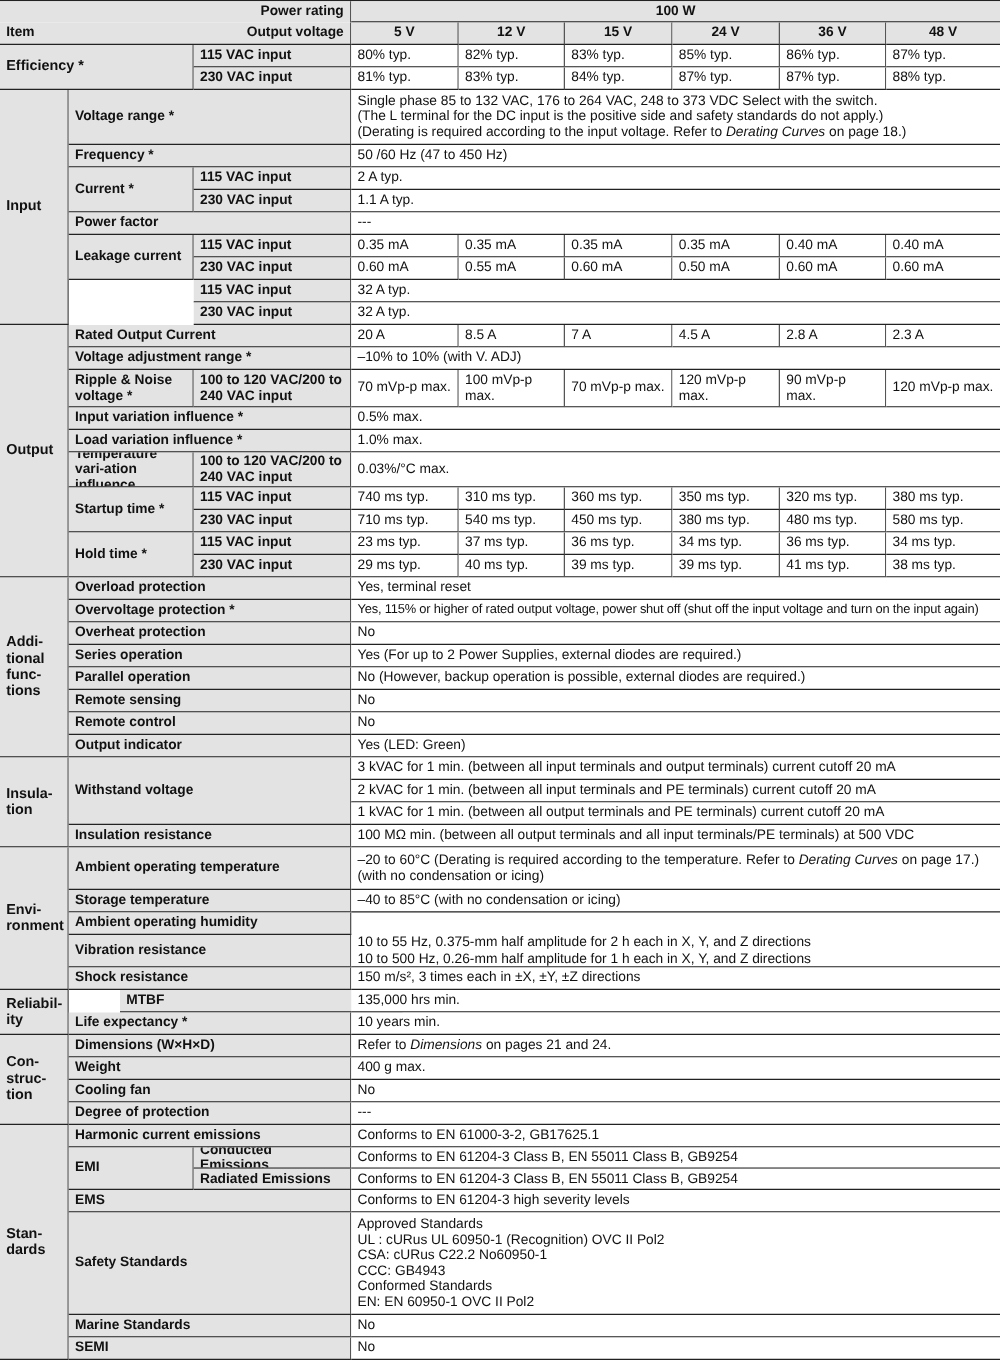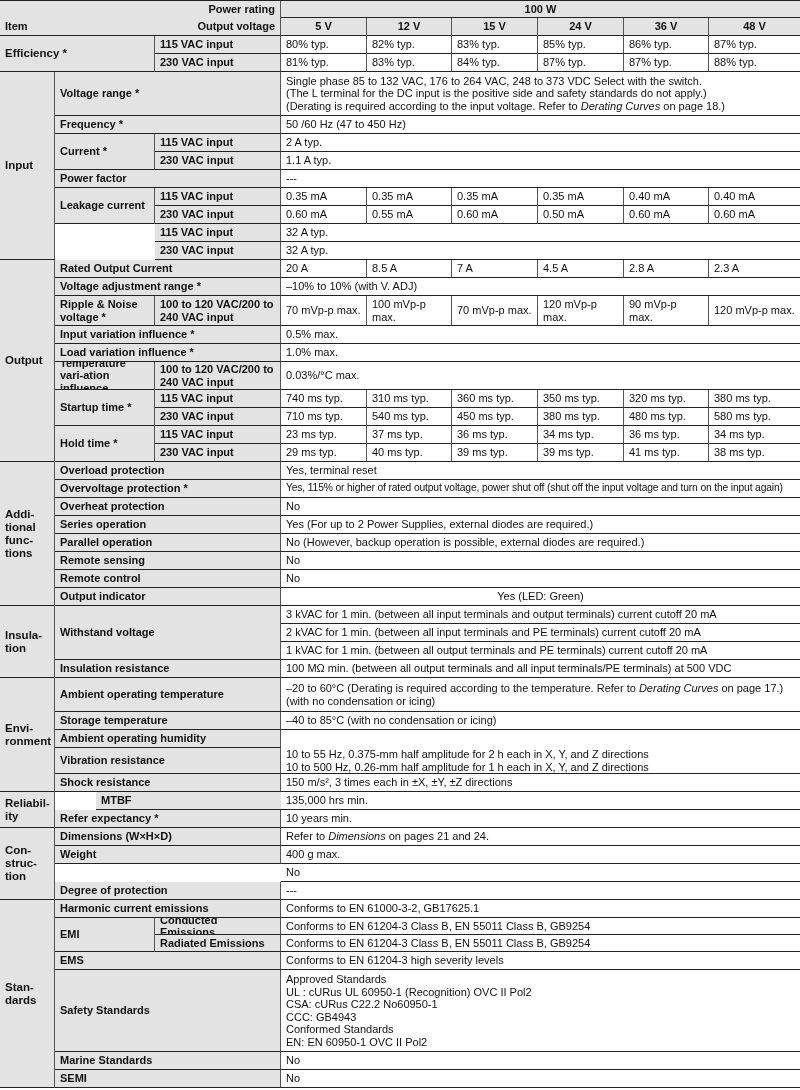--- a/index.html
+++ b/index.html
@@ -198,21 +198,21 @@
     </div>
     <div class="cell val noborder-r" style="left: 281px; top: 534px; width: 519px; height: 18px;"><span style="white-space: pre-line;"><span>No  (However, backup operation is possible, external diodes are required.)</span></span></div>
     <div class="cell val noborder-r" style="left: 281px; top: 552px; width: 519px; height: 18px;"><span style="white-space: pre-line;"><span>No</span></span></div>
     <div class="cell lbl" style="left: 55px; top: 570px; width: 226px; height: 18px;">
       <span class="stack">Remote control</span>
     </div>
     <div class="cell val noborder-r" style="left: 281px; top: 570px; width: 519px; height: 18px;"><span style="white-space: pre-line;"><span>No</span></span></div>
     <div class="cell lbl" style="left: 55px; top: 588px; width: 226px; height: 18px;">
       <span class="stack">Output indicator</span>
     </div>
-    <div class="cell val noborder-r" style="left: 281px; top: 588px; width: 519px; height: 18px; justify-content: center;"><span style="white-space: pre-line;"><span>Yes (LED: Green)</span></span></div>
+    <div class="cell val noborder-r" style="left: 281px; top: 588px; width: 519px; height: 18px;"><span style="white-space: pre-line;"><span>Yes (LED: Green)</span></span></div>
     <div class="cell lbl group" style="left: 0px; top: 606px; width: 55px; height: 72px;">Insula-
 tion</div>
     <div class="cell lbl" style="left: 55px; top: 606px; width: 226px; height: 54px;">
       <span class="stack">Withstand voltage</span>
     </div>
     <div class="cell val noborder-r" style="left: 281px; top: 606px; width: 519px; height: 18px;"><span style="white-space: pre-line;"><span>3 kVAC for 1 min. (between all input terminals and output terminals) current cutoff 20 mA</span></span></div>
     <div class="cell val noborder-r" style="left: 281px; top: 624px; width: 519px; height: 18px;"><span style="white-space: pre-line;"><span>2 kVAC for 1 min. (between all input terminals and PE terminals) current cutoff 20 mA</span></span></div>
     <div class="cell val noborder-r" style="left: 281px; top: 642px; width: 519px; height: 18px;"><span style="white-space: pre-line;"><span>1 kVAC for 1 min. (between all output terminals and PE terminals) current cutoff 20 mA</span></span></div>
     <div class="cell lbl" style="left: 55px; top: 660px; width: 226px; height: 18px;">
       <span class="stack">Insulation resistance</span>
@@ -241,34 +241,37 @@
       <span class="stack">Shock resistance</span>
     </div>
     <div class="cell val noborder-r" style="left: 281px; top: 774px; width: 519px; height: 18px;"><span style="white-space: pre-line;"><span>150 m/s², 3 times each in ±X, ±Y, ±Z directions</span></span></div>
     <div class="cell lbl group" style="left: 0px; top: 792px; width: 55px; height: 36px;">Reliabil-
 ity</div>
     <div class="cell lbl" style="left: 55px; top: 792px; width: 226px; height: 18px; margin-left: 41px;">
       <span class="stack">MTBF</span>
     </div>
     <div class="cell val noborder-r" style="left: 281px; top: 792px; width: 519px; height: 18px;"><span style="white-space: pre-line;"><span>135,000 hrs min.</span></span></div>
     <div class="cell lbl" style="left: 55px; top: 810px; width: 226px; height: 18px;">
-      <span class="stack">Refer expectancy  *</span>
+      <span class="stack">Life expectancy  *</span>
     </div>
     <div class="cell val noborder-r" style="left: 281px; top: 810px; width: 519px; height: 18px;"><span style="white-space: pre-line;"><span>10 years min.</span></span></div>
     <div class="cell lbl group" style="left: 0px; top: 828px; width: 55px; height: 72px;">Con-
 struc-
 tion</div>
     <div class="cell lbl" style="left: 55px; top: 828px; width: 226px; height: 18px;">
       <span class="stack">Dimensions (W×H×D)</span>
     </div>
     <div class="cell val noborder-r" style="left: 281px; top: 828px; width: 519px; height: 18px;"><span style="white-space: pre-line;"><span>Refer to </span><i>Dimensions</i><span> on pages 21 and 24.</span></span></div>
     <div class="cell lbl" style="left: 55px; top: 846px; width: 226px; height: 18px;">
       <span class="stack">Weight</span>
     </div>
     <div class="cell val noborder-r" style="left: 281px; top: 846px; width: 519px; height: 18px;"><span style="white-space: pre-line;"><span>400 g max.</span></span></div>
+    <div class="cell lbl" style="left: 55px; top: 864px; width: 226px; height: 18px;">
+      <span class="stack">Cooling fan</span>
+    </div>
     <div class="cell val noborder-r" style="left: 281px; top: 864px; width: 519px; height: 18px;"><span style="white-space: pre-line;"><span>No</span></span></div>
     <div class="cell lbl" style="left: 55px; top: 882px; width: 226px; height: 18px;">
       <span class="stack">Degree of protection</span>
     </div>
     <div class="cell val noborder-r" style="left: 281px; top: 882px; width: 519px; height: 18px;"><span style="white-space: pre-line;"><span>---</span></span></div>
     <div class="cell lbl group" style="left: 0px; top: 900px; width: 55px; height: 188px;">Stan-
 dards</div>
     <div class="cell lbl" style="left: 55px; top: 900px; width: 226px; height: 18px;">
       <span class="stack">Harmonic current emissions</span>
     </div>

